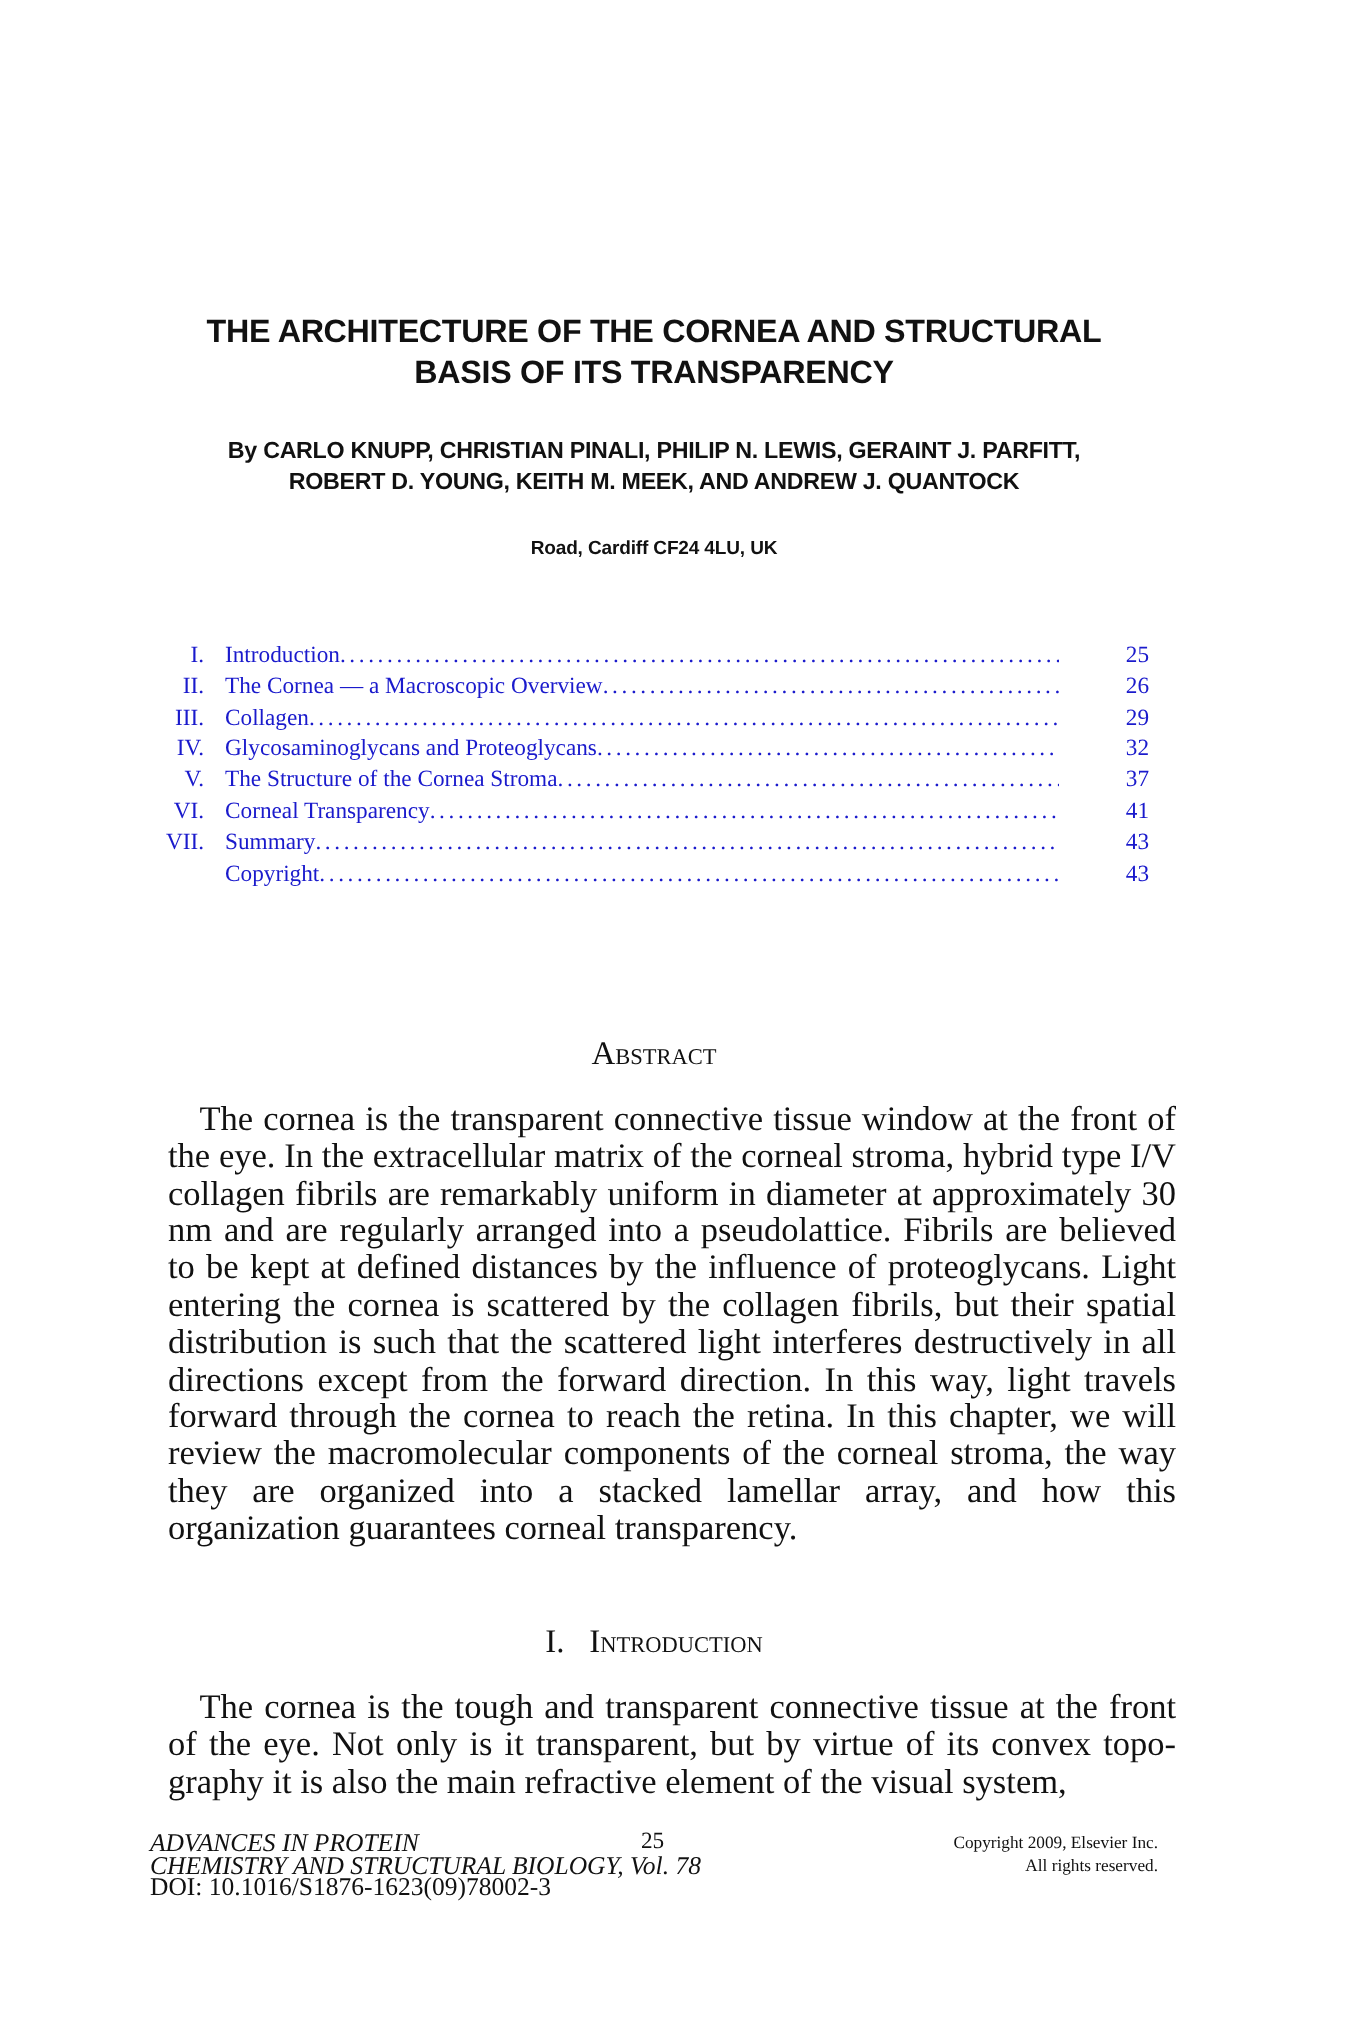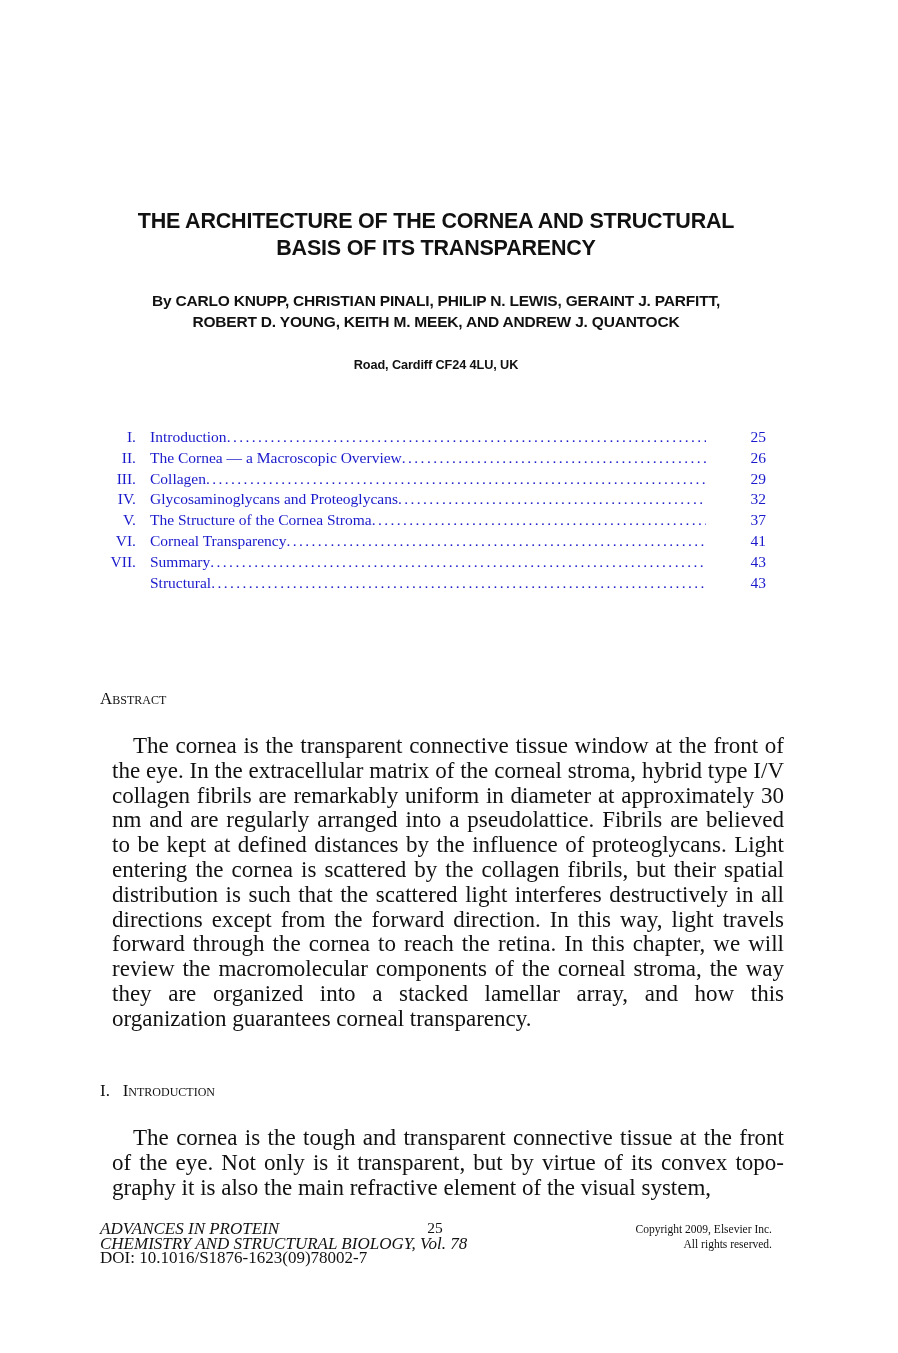--- a/index.html
+++ b/index.html
@@ -22,22 +22,22 @@
   .toc {
     position: absolute; left: 100px; width: 666px; top: 427px;
     font-family: "Liberation Serif", serif; font-size: 15.5px; color: #1a1acc;
   }
   .toc-row { display: flex; height: 20.8px; line-height: 20.8px; cursor: pointer; }
   .toc-num { width: 36px; text-align: right; flex: none; }
   .toc-label { margin-left: 14px; flex: none; white-space: nowrap; }
   .toc-dots { flex: 1; overflow: hidden; white-space: nowrap; letter-spacing: 2.4px; margin-right: 30px; }
   .toc-page { width: 30px; text-align: right; flex: none; }
   .section-head {
-    position: absolute; left: 100px; width: 672px; text-align: left;
-    font-family: "Liberation Serif", serif; font-size: 17px; font-variant: small-caps;
+    position: absolute; left: 100px; width: 672px; text-align: center;
+    font-family: "Liberation Serif", serif; font-size: 22px; font-variant: small-caps;
   }
   .para {
     position: absolute; left: 100px; width: 672px;
     font-family: "Liberation Serif", serif; font-size: 23px; line-height: 24.8px;
     text-align: justify; text-indent: 21px; margin: 12px;
   }
   .footer-left {
     position: absolute; left: 100px; top: 1222px;
     font-family: "Liberation Serif", serif; font-size: 17px; line-height: 14.5px;
   }
@@ -106,34 +106,34 @@
     <span class="toc-page">41</span>
   </div>
   <div class="toc-row">
     <span class="toc-num">VII.</span>
     <span class="toc-label">Summary</span>
     <span class="toc-dots">....................................................................................................</span>
     <span class="toc-page">43</span>
   </div>
   <div class="toc-row">
     <span class="toc-num"></span>
-    <span class="toc-label">Structural</span>
+    <span class="toc-label">Copyright</span>
     <span class="toc-dots">....................................................................................................</span>
     <span class="toc-page">43</span>
   </div>
 </div>
 
 <div class="section-head" style="top:689px;">Abstract</div>
 <p class="para" style="top:722px;">The cornea is the transparent connective tissue window at the front of the eye. In the extracellular matrix of the corneal stroma, hybrid type I/V collagen fibrils are remarkably uniform in diameter at approximately 30 nm and are regularly arranged into a pseudolattice. Fibrils are believed to be kept at defined distances by the influence of proteoglycans. Light entering the cornea is scattered by the collagen fibrils, but their spatial distribution is such that the scattered light interferes destructively in all directions except from the forward direction. In this way, light travels forward through the cornea to reach the retina. In this chapter, we will review the macromolecular components of the corneal stroma, the way they are organized into a stacked lamellar array, and how this organization guarantees corneal transparency.</p>
 
 <div class="section-head" style="top:1081px; white-space:pre;">I.   Introduction</div>
 <p class="para" style="top:1114px;">The cornea is the tough and transparent connective tissue at the front of the eye. Not only is it transparent, but by virtue of its convex topo-graphy it is also the main refractive element of the visual system,</p>
 
 <div class="footer-left">
   <div class="it">ADVANCES IN PROTEIN</div>
   <div class="it">CHEMISTRY AND STRUCTURAL BIOLOGY, Vol. 78</div>
-  <div>DOI: 10.1016/S1876-1623(09)78002-7</div>
+  <div>DOI: 10.1016/S1876-1623(09)78002-3</div>
 </div>
 <div class="footer-center">25</div>
 <div class="footer-right">
   <div>Copyright 2009, Elsevier Inc.</div>
   <div>All rights reserved.</div>
 </div>
 
 </body></html>

